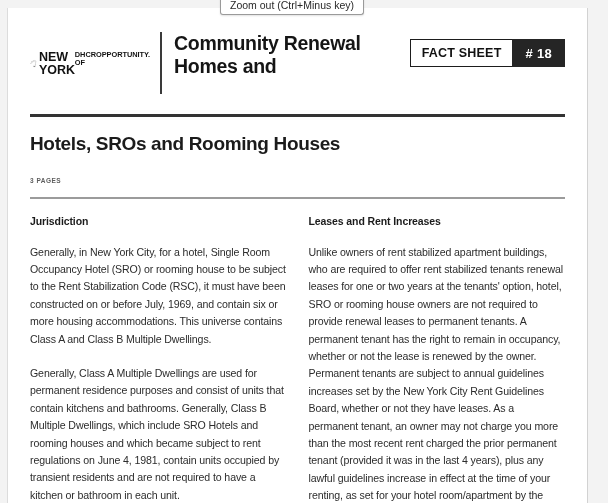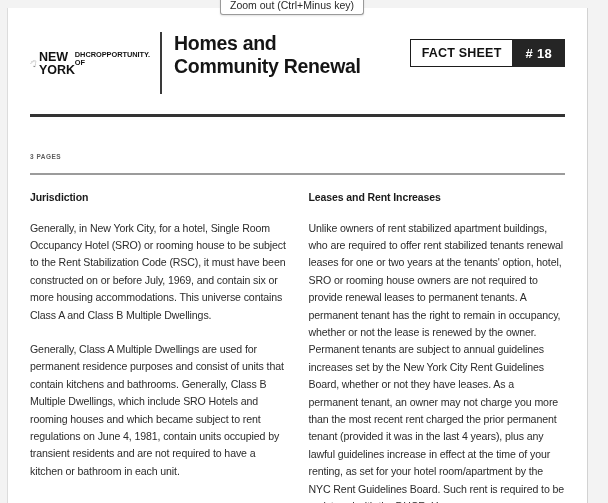--- a/index.html
+++ b/index.html
@@ -222,34 +222,35 @@
           <div class="ny-wordmark">
             <div class="ny-line1">NEW YORK</div>
             <div class="ny-line2">DHCR OF</div>
             <div class="ny-line3">OPPORTUNITY.</div>
           </div>
         </div>
 
         <div id="brand-divider"></div>
 
         <div id="agency-names">
+          <div class="agency-main">Community Renewal</div>
           <div class="agency-main">Homes and</div>
-          <div class="agency-main">Community Renewal</div>
         </div>
       </div>
 
       <div id="fact-sheet-badge">
         <div id="fact-sheet-label">FACT SHEET</div>
         <div id="fact-sheet-number"># 18</div>
       </div>
     </div>
 
     <div class="rule-thick"></div>
 
     <div id="title-block">
+      <div id="page-title">Hotels, SROs and Rooming Houses</div>
       <div id="page-count">3 PAGES</div>
     </div>
 
     <div class="rule-thin"></div>
 
     <div id="columns">
 
       <div class="column">
         <div class="section-heading">Jurisdiction</div>
         <p class="body-paragraph">Generally, in New York City, for a hotel, Single Room Occupancy Hotel (SRO) or rooming house to be subject to the Rent Stabilization Code (RSC), it must have been constructed on or before July, 1969, and contain six or more housing accommodations. This universe contains Class A and Class B Multiple Dwellings.</p>

